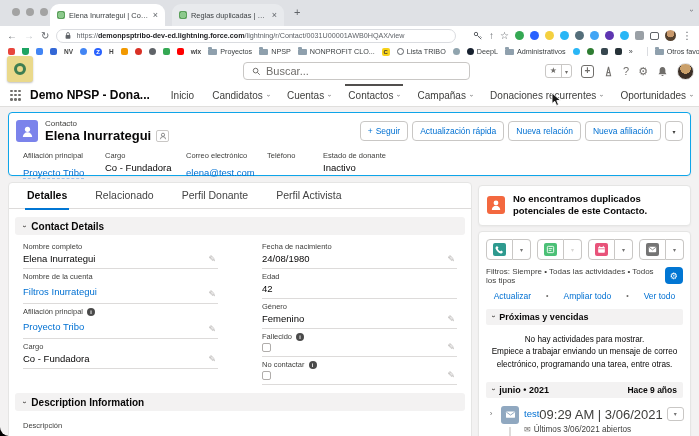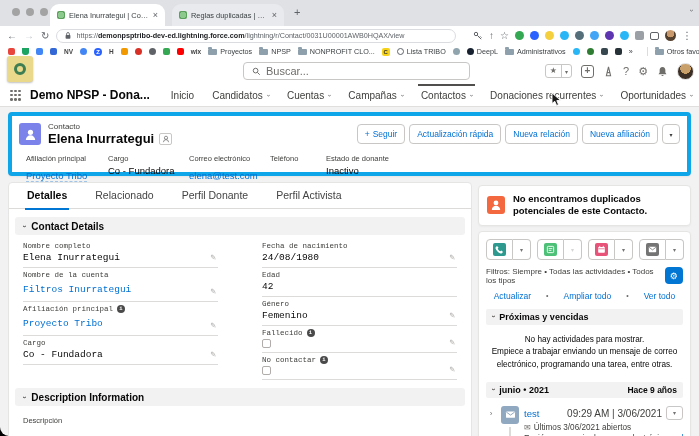--- a/index.html
+++ b/index.html
@@ -81,21 +81,21 @@
   .appname { font-size:12px; font-weight:bold; color:#080707; margin-right:12px; white-space:nowrap; }
   .navtabs { display:flex; align-items:center; height:100%; }
   .ntab { position:relative; display:flex; align-items:center; gap:4px; padding:0 9px; height:100%;
           font-size:10px; color:#3e3e3c; white-space:nowrap; }
   .ntab .chev { font-size:6.5px; color:#747474; }
   .ntab.active::before { content:""; position:absolute; top:0; left:6px; right:6px; height:2px; background:#514f4d; }
   .cursor { position:absolute; left:550px; top:92px; z-index:60; }
 
   
   .reccard { position:absolute; left:8px; top:112px; width:683px; height:64px; background:#fff;
-             border:4px solid #0ea5e9; border-radius:4px; box-shadow:0 1px 2px rgba(0,0,0,.05); }
+             border:1px solid #0ea5e9; border-radius:4px; box-shadow:0 1px 2px rgba(0,0,0,.05); }
   .recicon { position:absolute; left:7px; top:7px; width:22px; height:22px; border-radius:3px;
              background:#7b83eb; display:flex; align-items:center; justify-content:center; }
   .recentity { position:absolute; left:36px; top:6px; font-size:8px; color:#3e3e3c; }
   .recname { position:absolute; left:36px; top:15px; font-size:13px; font-weight:bold; color:#080707;
              display:flex; align-items:center; gap:5px; }
   .namebadge { width:13px; height:12px; border:1px solid #c9c7c5; border-radius:2px; display:flex;
                align-items:center; justify-content:center; }
   .recbtns { position:absolute; right:7px; top:8px; display:flex; gap:4px; }
   .sfbtn { height:20px; padding:0 7px; border:1px solid #c9c7c5; border-radius:4px; background:#fff;
            color:#0070d2; font-size:8.5px; font-family:inherit; display:flex; align-items:center; gap:3px; }
@@ -110,21 +110,21 @@
   
   .leftcard { position:absolute; left:8px; top:182px; width:464px; height:272px; background:#fff;
               border:1px solid #e5e5e4; border-radius:4px 4px 0 0; }
   .dtabs { height:26px; border-bottom:1px solid #dddbda; display:flex; align-items:center;
            padding-left:16px; gap:24px; }
   .dtab { height:28px; line-height:26px; font-size:10.5px; color:#444; padding:0 2px; }
   .dtab.active { color:#080707; font-weight:bold; box-shadow:inset 0 -2px 0 #0176d3; }
   .secbar { margin:8px 6px 0; height:18px; background:#f3f2f2; border-radius:3px; display:flex;
             align-items:center; padding:0 8px; gap:6px; font-size:10px; font-weight:bold; color:#080707; }
   .secchev { font-size:7px; color:#514f4d; }
-  .fgrid { display:flex; padding:4px 14px 0; gap:44px;font-family:Liberation Mono, monospace; }
+  .fgrid { display:flex; padding:4px 14px 0; gap:44px; }
   .fcol { width:205px; }
   .field { position:relative; border-bottom:1px solid #dddbda; padding:3px 0 4px; min-height:25px; }
   .flabel { font-size:7.5px; color:#3e3e3c; display:flex; align-items:center; gap:4px; }
   .fvalue { font-size:9.5px; color:#080707; margin-top:2px; min-height:11px; }
   .fvalue.lnk { color:#0070d2; }
   .pencil { position:absolute; right:2px; bottom:4px; font-size:9px; color:#b0adab; }
   .infodot { width:8px; height:8px; border-radius:50%; background:#4a4a4a; color:#fff; font-size:5.5px;
              line-height:8px; text-align:center; font-weight:bold; font-style:normal; flex:none; }
   .checkbox { width:9px; height:9px; border:1px solid #b0adab; border-radius:2px; margin-top:2px; }
   .descfield { margin:6px 14px 0; position:relative; border-bottom:1px solid #dddbda; height:34px; }
@@ -161,21 +161,21 @@
   .tlitem { position:relative; display:flex; gap:5px; padding-bottom:10px; }
   .tlitem::before { content:""; position:absolute; left:23px; top:21px; bottom:-3px; width:2px; background:#dddbda; }
   .tlchev { width:10px; font-size:8px; color:#747474; padding-top:3px; text-align:center; flex:none; }
   .tlico { width:18px; height:18px; border-radius:3px; flex:none; display:flex; align-items:center;
            justify-content:center; position:relative; z-index:2; }
   .tlico.email { background:#90a8c0; }
   .tlbody { flex:1; min-width:0; }
   .tlrow1 { display:flex; align-items:flex-start; }
   .tltitle { font-size:9.5px; color:#0070d2; flex:1; padding-top:2px; }
   .tlmeta { display:flex; align-items:center; gap:4px; flex:none; }
-  .tltime { font-size:10px; color:#3e3e3c; padding-top:1px; }
+  .tltime { font-size:13px; color:#3e3e3c; padding-top:1px; }
   .tlcaret { width:17px; height:14px; border:1px solid #c9c7c5; border-radius:3px; background:#fff;
              display:flex; align-items:center; justify-content:center; font-size:6px; color:#747474; }
   .tlsub { font-size:8.2px; color:#3e3e3c; margin-top:3px; display:flex; align-items:center; gap:3px; }
   .tlsub .glyph { font-size:8px; color:#706e6b; }
   .tldesc { font-size:8.2px; color:#3e3e3c; margin-top:2px; white-space:nowrap; overflow:hidden; }
   .tldesc .lnk { color:#0070d2; }
 </style>
 </head>
 <body>
 
@@ -335,26 +335,26 @@
           <span>Inicio</span>
         </span>
       <span class="ntab">
           <span>Candidatos</span>
           <span class="chev rchev">›</span>
         </span>
       <span class="ntab">
           <span>Cuentas</span>
           <span class="chev rchev">›</span>
         </span>
+      <span class="ntab active">
+          <span>Contactos</span>
+          <span class="chev rchev">›</span>
+        </span>
       <span class="ntab">
           <span>Campañas</span>
-          <span class="chev rchev">›</span>
-        </span>
-      <span class="ntab active">
-          <span>Contactos</span>
           <span class="chev rchev">›</span>
         </span>
       <span class="ntab">
           <span>Donaciones recurrentes</span>
           <span class="chev rchev">›</span>
         </span>
       <span class="ntab">
           <span>Oportunidades</span>
           <span class="chev rchev">›</span>
         </span>

